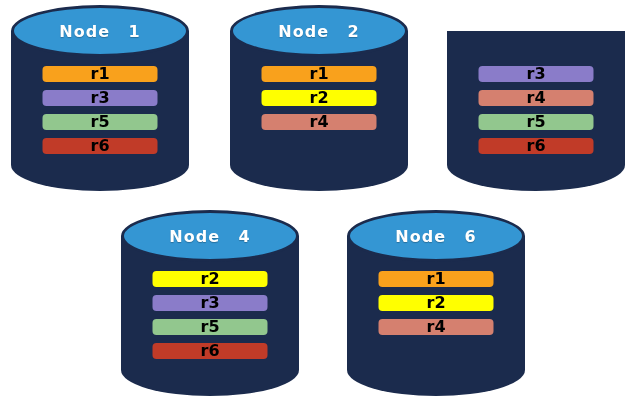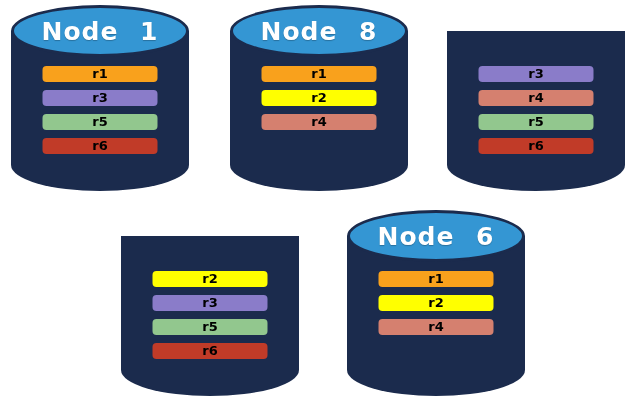--- a/index.html
+++ b/index.html
@@ -36,21 +36,21 @@
     border: 3px solid var(--navy, #1b2b4d);
     border-radius: 50%;
     display: flex;
     align-items: center;
     justify-content: center;
     z-index: 2;
   }
   .cyl-title {
     color: var(--title-color, #ffffff);
     font-weight: bold;
-    font-size: 25px;
+    font-size: 16px;
     letter-spacing: 1px;
     word-spacing: 12px;
     white-space: nowrap;
     text-shadow: 0 1px 1px rgba(0,0,0,0.25);
   }
   .bars {
     position: absolute;
     top: 61px;
     left: 50%;
     transform: translateX(-50%);
@@ -61,21 +61,21 @@
     z-index: 3;
   }
   .bar {
     height: 16px;
     border-radius: 4px;
     display: flex;
     align-items: center;
     justify-content: center;
     color: var(--bar-text, #000000);
     font-weight: bold;
-    font-size: 13px;
+    font-size: 16px;
     line-height: 16px;
   }
   
   .n1 { left: 11px;  top: 5px; }
   .n2 { left: 230px; top: 5px; }
   .n3 { left: 447px; top: 5px; }
   .n4 { left: 121px; top: 210px; }
   .n5 { left: 347px; top: 210px; }
 </style>
 </head>
@@ -92,41 +92,44 @@
       <div class="bar" style="background: rgb(249, 161, 28);">r1</div>
       <div class="bar" style="background: rgb(138, 124, 201);">r3</div>
       <div class="bar" style="background: rgb(146, 199, 142);">r5</div>
       <div class="bar" style="background: rgb(193, 59, 40);">r6</div>
     </div>
   </div>
 
   <div class="cylinder n2">
     <div class="cyl-body"></div>
     <div class="cyl-top">
-      <span class="cyl-title">Node 8</span>
+      <span class="cyl-title">Node 2</span>
     </div>
     <div class="bars">
       <div class="bar" style="background: rgb(249, 161, 28);">r1</div>
       <div class="bar" style="background: rgb(255, 255, 0);">r2</div>
       <div class="bar" style="background: rgb(213, 128, 111);">r4</div>
     </div>
   </div>
 
   <div class="cylinder n3">
     <div class="cyl-body"></div>
     <div class="bars">
       <div class="bar" style="background: rgb(138, 124, 201);">r3</div>
       <div class="bar" style="background: rgb(213, 128, 111);">r4</div>
       <div class="bar" style="background: rgb(146, 199, 142);">r5</div>
       <div class="bar" style="background: rgb(193, 59, 40);">r6</div>
     </div>
   </div>
 
   <div class="cylinder n4">
     <div class="cyl-body"></div>
+    <div class="cyl-top">
+      <span class="cyl-title">Node 4</span>
+    </div>
     <div class="bars">
       <div class="bar" style="background: rgb(255, 255, 0);">r2</div>
       <div class="bar" style="background: rgb(138, 124, 201);">r3</div>
       <div class="bar" style="background: rgb(146, 199, 142);">r5</div>
       <div class="bar" style="background: rgb(193, 59, 40);">r6</div>
     </div>
   </div>
 
   <div class="cylinder n5">
     <div class="cyl-body"></div>

